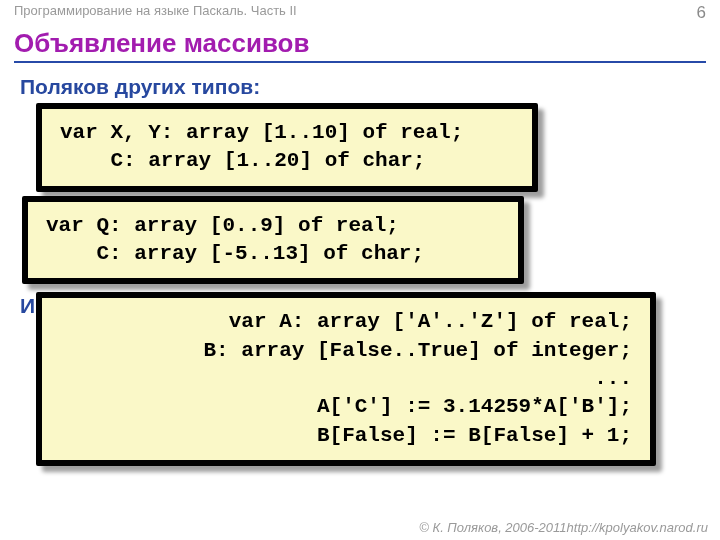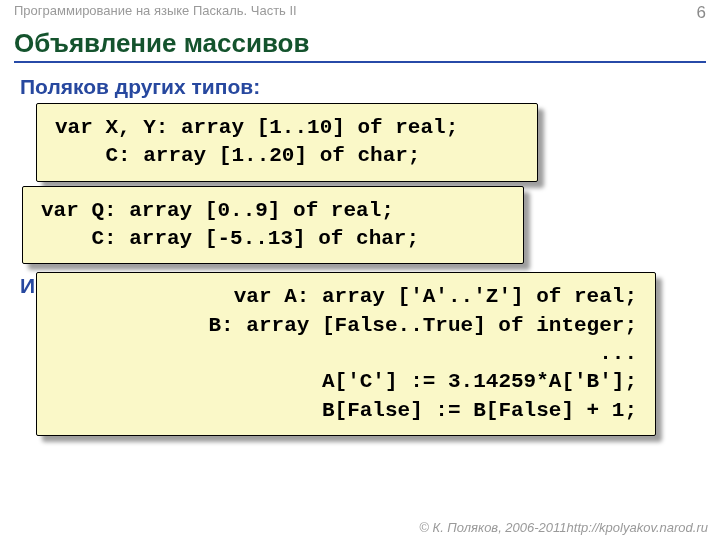--- a/index.html
+++ b/index.html
@@ -19,21 +19,21 @@
     color: #9a9a9a;
     font-size: 13px;
   }
   .page-num { font-size: 17px; color: #8a8a8a; }
   .title-row {
     padding: 4px 14px 2px 14px;
   }
   .title {
     font-size: 26px;
     font-weight: bold;
-    color: #14532d;
+    color: #a21caf;
     border-bottom: 2.5px solid #274aa8;
     padding-bottom: 2px;
   }
   .content {
     padding: 6px 14px 0 14px;
     position: relative;
   }
   .sub {
     font-size: 21px;
     font-weight: bold;
@@ -56,21 +56,21 @@
     position: absolute;
     top: 6px; left: 6px; right: -6px; bottom: -6px;
     background: rgba(0,0,0,0.38);
     filter: blur(2px);
     border-radius: 3px;
     z-index: 1;
   }
   .code {
     position: relative;
     background: #faf8c8;
-    border: 1px solid #000000;
+    border: 6px solid #000000;
     border-radius: 2px;
     padding: 10px 18px 10px 18px;
     font-family: "Courier New", monospace;
     font-size: 21px;
     font-weight: bold;
     line-height: 1.35;
     white-space: pre;
     color: #000;
     z-index: 2;
   }

